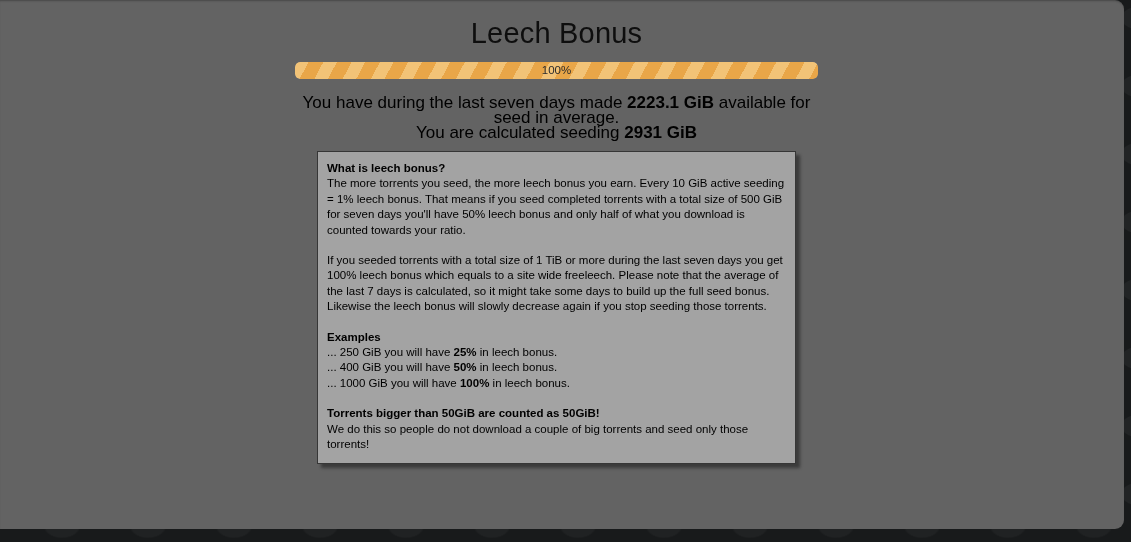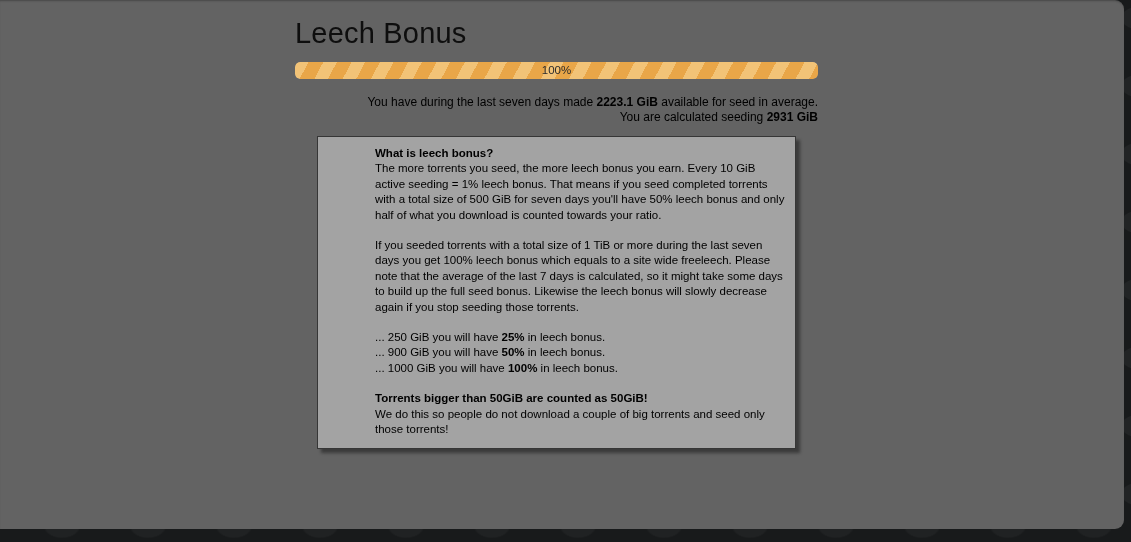--- a/index.html
+++ b/index.html
@@ -27,20 +27,21 @@
     border-radius: 0 9px 9px 0;
     box-shadow: inset 0 2px 2px -1px rgba(0,0,0,0.28);
   }
   .content {
     position: absolute;
     left: 295px; top: 0;
     width: 523px;
   }
   .page-title {
     margin: 15px 0 0;
+    text-align: center;
     font-size: 29px;
     font-weight: normal;
     line-height: 37px;
     color: #0e0e0e;
     letter-spacing: 0.2px;
   }
   .progress-track {
     position: relative;
     margin-top: 10px;
     height: 17px;
@@ -57,37 +58,37 @@
     position: absolute;
     left: 0; top: 0;
     width: 100%;
     text-align: center;
     font-size: 11.5px;
     line-height: 17px;
     color: #2c2c2c;
   }
   .stats {
     margin-top: 16px;
-    text-align: right;
-    font-size: 12px;
+    text-align: center;
+    font-size: 17px;
     line-height: 15px;
     color: #000;
   }
   .info-box {
     width: 479px;
     margin: 11px auto 0;
     padding: 9px 9px 10px;
     background: #a3a3a3;
     border: 1px solid #363636;
     box-shadow: 4px 4px 3px rgba(12,12,12,0.45);
     font-size: 11.5px;
     line-height: 15.4px;
     color: #000;
   }
-  .sec { margin-bottom: 15px; margin-left: 48px; }
+  .sec { margin-bottom: 15px; }
   .sec:last-child { margin-bottom: 0; }
   .sec-heading { font-weight: bold; }
   .para-gap { margin-top: 15px; }
   b { font-weight: bold; }
 </style>
 </head>
 <body>
 
 <div class="panel">
   <div class="content">
@@ -106,22 +107,23 @@
 
     <div class="info-box">
 
       <div class="sec">
         <div class="sec-heading">What is leech bonus?</div>
         <div>The more torrents you seed, the more leech bonus you earn. Every 10 GiB active seeding = 1% leech bonus. That means if you seed completed torrents with a total size of 500 GiB for seven days you'll have 50% leech bonus and only half of what you download is counted towards your ratio.</div>
         <div class="para-gap">If you seeded torrents with a total size of 1 TiB or more during the last seven days you get 100% leech bonus which equals to a site wide freeleech. Please note that the average of the last 7 days is calculated, so it might take some days to build up the full seed bonus. Likewise the leech bonus will slowly decrease again if you stop seeding those torrents.</div>
       </div>
 
       <div class="sec">
+        <div class="sec-heading">Examples</div>
         <div><span>... 250 GiB you will have </span><b>25%</b><span> in leech bonus.</span></div>
-        <div><span>... 900 GiB you will have </span><b>50%</b><span> in leech bonus.</span></div>
+        <div><span>... 400 GiB you will have </span><b>50%</b><span> in leech bonus.</span></div>
         <div><span>... 1000 GiB you will have </span><b>100%</b><span> in leech bonus.</span></div>
       </div>
 
 
       <div class="sec">
         <div class="sec-heading">Torrents bigger than 50GiB are counted as 50GiB!</div>
         <div>We do this so people do not download a couple of big torrents and seed only those torrents!</div>
       </div>
 
     </div>

